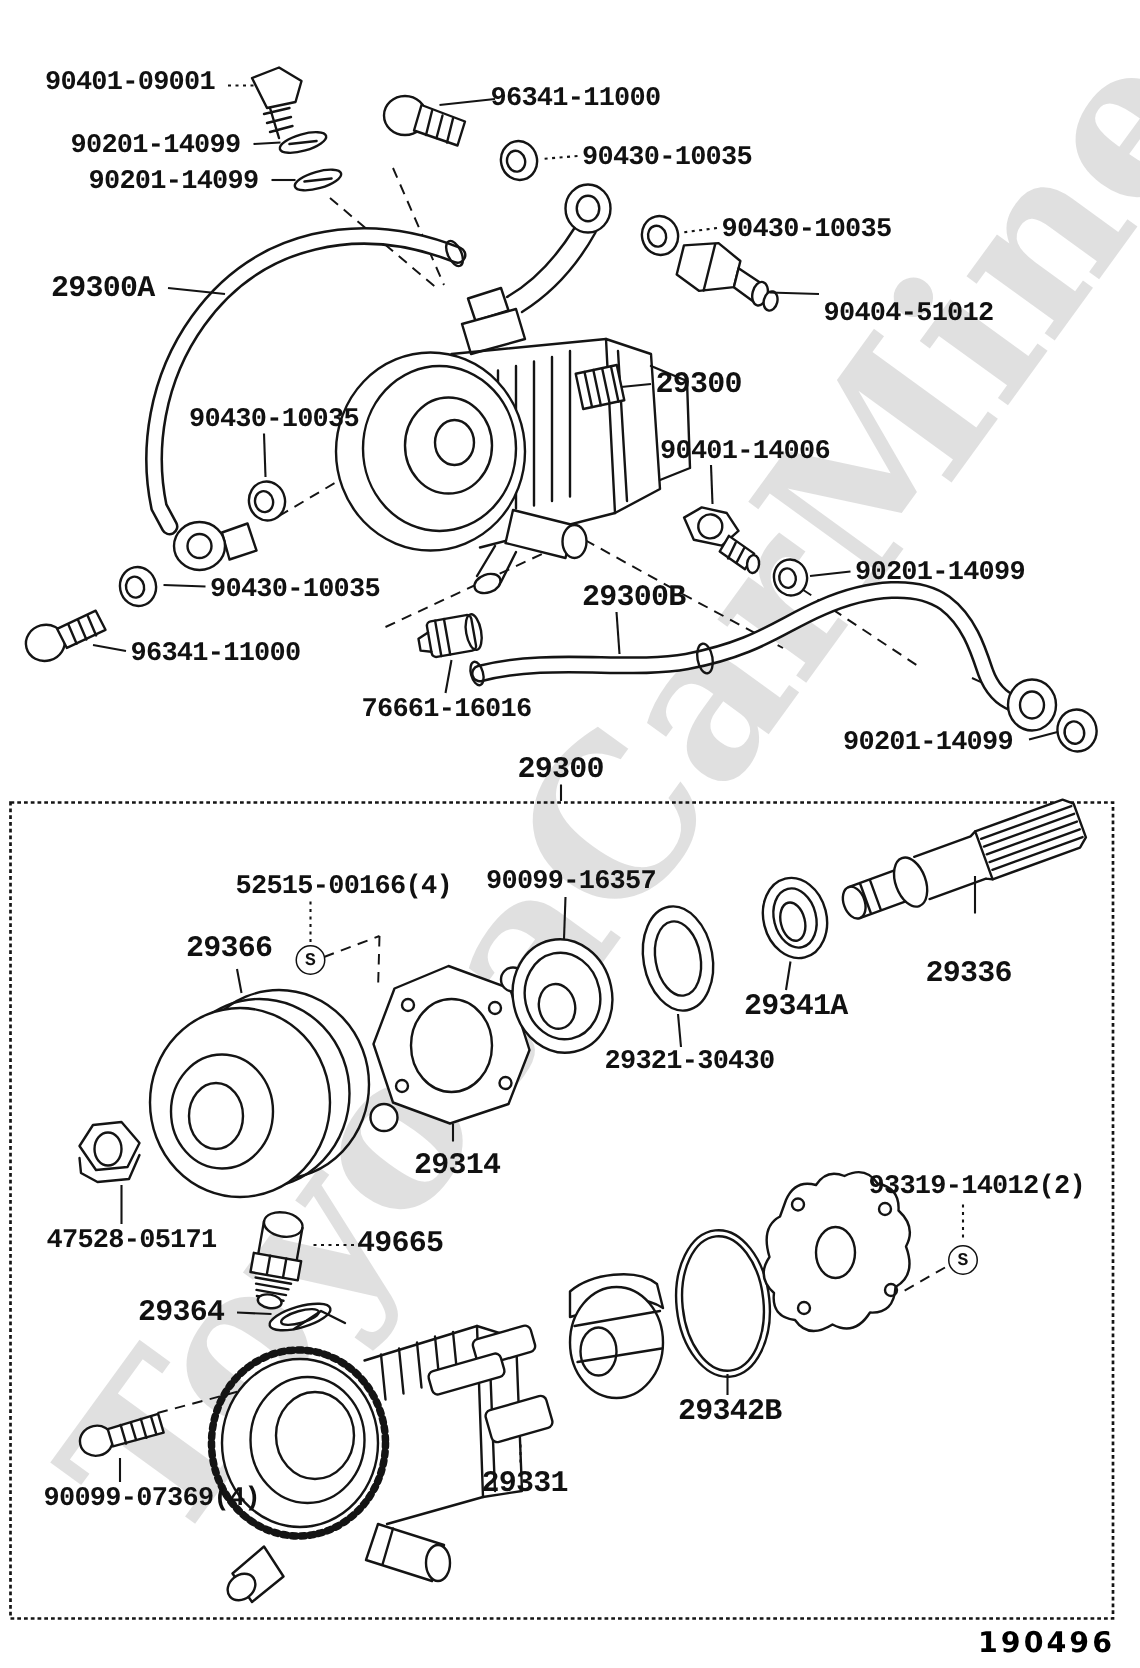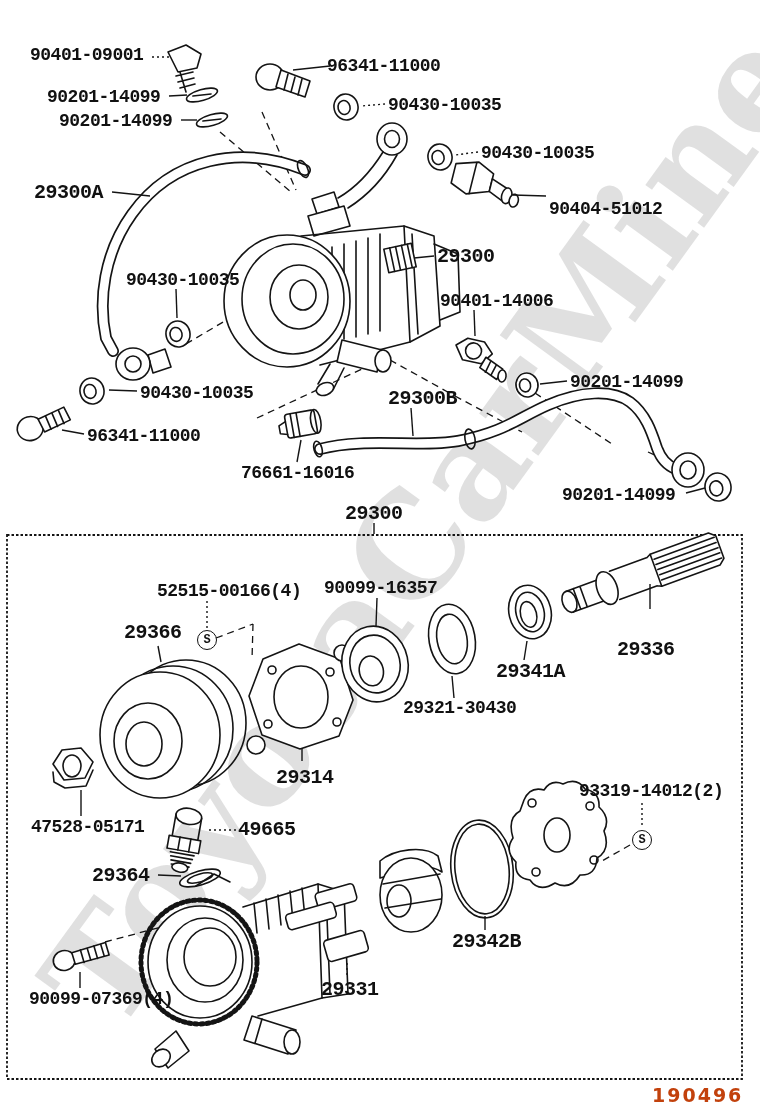--- a/index.html
+++ b/index.html
@@ -20,21 +20,21 @@
   svg .frame{fill:none;stroke:#141414;stroke-width:1.8;stroke-dasharray:2.5 2;}
   .lbl{position:absolute;font-family:"Liberation Mono","DejaVu Sans Mono",monospace;
        font-weight:bold;color:#111;line-height:1;white-space:nowrap;letter-spacing:-0.5px;}
   .pn{font-size:18px;}
   .pc{font-size:20px;}
   .scir{position:absolute;width:18px;height:18px;border:1.7px solid #111;border-radius:50%;
         display:flex;align-items:center;justify-content:center;
         font-family:"Liberation Mono",monospace;font-weight:bold;font-size:12px;color:#111;
         background:#fff;line-height:1;}
   .doc{position:absolute;left:652px;top:1084px;font-family:"DejaVu Sans",sans-serif;
-       font-weight:600;font-size:19px;letter-spacing:2px;color:#c2410c;}
+       font-weight:600;font-size:19px;letter-spacing:2px;color:#000000;}
 </style>
 </head>
 <body>
 
 <div class="stage">
 
   <div class="watermark">ToyotaCarMine.ru</div>
 
   <svg class="art" width="760" height="1112" viewBox="0 0 760 1112">
 

